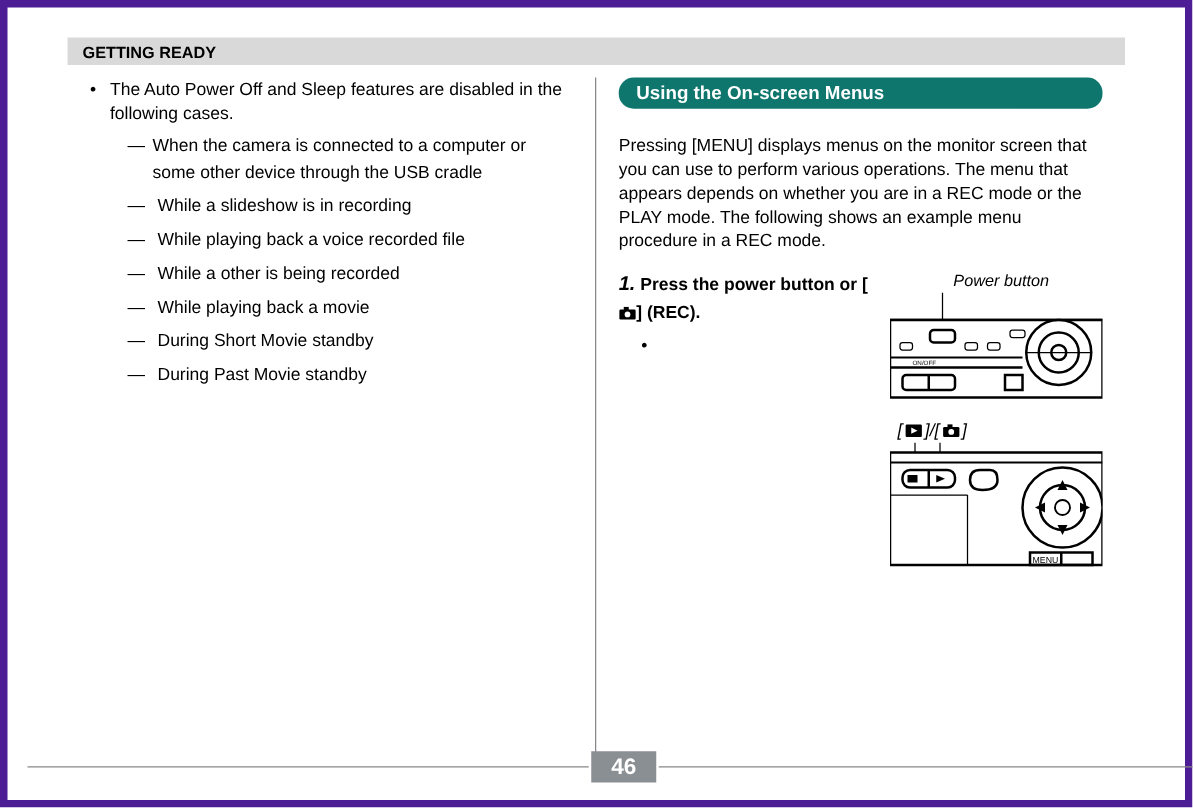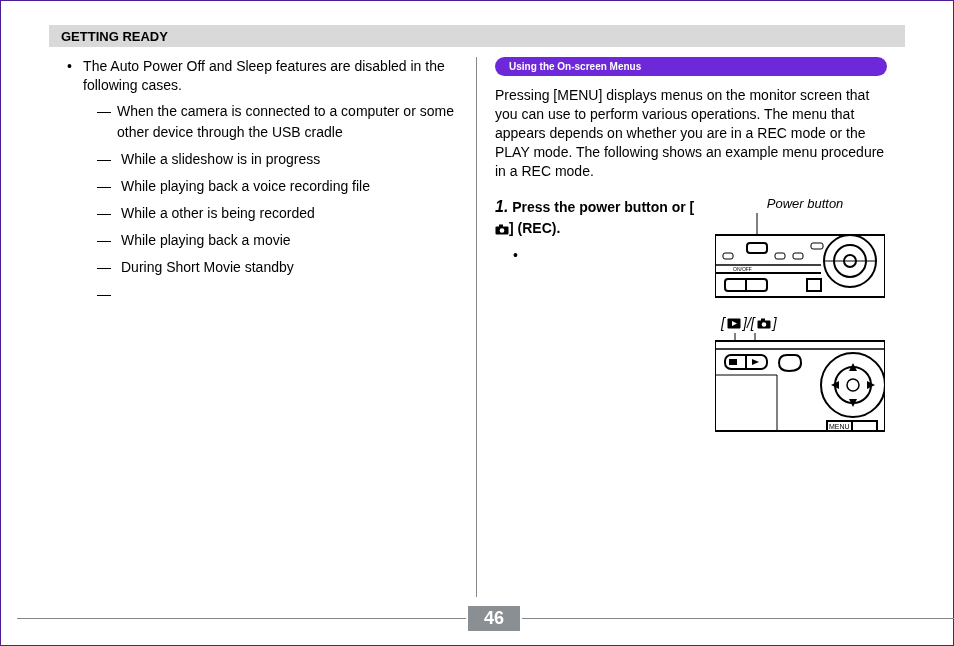--- a/index.html
+++ b/index.html
@@ -6,21 +6,21 @@
   body {
     font-family: Arial, Helvetica, sans-serif;
     font-size: 14px;
     color: #000;
     width: 954px;
     height: 646px;
     position: relative;
     background: #fff;
   }
   .page {
-    border: 1px solid #4c1d95;
+    border: 6px solid #4c1d95;
     width: 954px;
     height: 646px;
     position: relative;
     padding: 24px 48px 0 48px;
   }
   .header-bar {
     background: #d9d9d9;
     height: 22px;
     display: flex;
     align-items: center;
@@ -49,27 +49,27 @@
   .bullet { width: 10px; }
   .indent { padding-left: 30px; }
   .dash-row {
     display: flex;
     gap: 6px;
     margin: 6px 0 0 0;
     line-height: 1.5;
   }
   .dash { width: 18px; }
   .capsule {
-    background: #6d28d9;
+    background: #0f766e;
     color: #fff;
     border-radius: 12px;
     padding: 4px 14px;
     font-weight: bold;
-    font-size: 10px;
-    margin-bottom: 10px;
+    font-size: 15px;
+    margin-bottom: 20px;
   }
   .para {
     line-height: 1.35;
     margin-bottom: 16px;
   }
   .step-wrap {
     display: flex;
     gap: 10px;
   }
   .step-text { width: 55%; }
@@ -155,40 +155,41 @@
         <div class="bullet">•</div>
         <div>The Auto Power Off and Sleep features are disabled in the following cases.</div>
       </div>
       <div class="indent">
         <div class="dash-row">
             <div class="dash">—</div>
             <div>When the camera is connected to a computer or some other device through the USB cradle</div>
           </div>
         <div class="dash-row">
             <div class="dash">—</div>
-            <div>While a slideshow is in progress</div>
-          </div>
-        <div class="dash-row">
-            <div class="dash">—</div>
-            <div>While playing back a voice recording file</div>
+            <div>While a slideshow is in recording</div>
+          </div>
+        <div class="dash-row">
+            <div class="dash">—</div>
+            <div>While playing back a voice recorded file</div>
           </div>
         <div class="dash-row">
             <div class="dash">—</div>
             <div>While a other is being recorded</div>
           </div>
         <div class="dash-row">
             <div class="dash">—</div>
             <div>While playing back a movie</div>
           </div>
         <div class="dash-row">
             <div class="dash">—</div>
             <div>During Short Movie standby</div>
           </div>
         <div class="dash-row">
             <div class="dash">—</div>
+            <div>During Past Movie standby</div>
           </div>
       </div>
     </div>
 
     <div class="col">
       <div class="capsule">
         <span>Using the On-screen Menus</span>
       </div>
       <div class="para">Pressing [MENU] displays menus on the monitor screen that you can use to perform various operations. The menu that appears depends on whether you are in a REC mode or the PLAY mode. The following shows an example menu procedure in a REC mode.</div>
 

